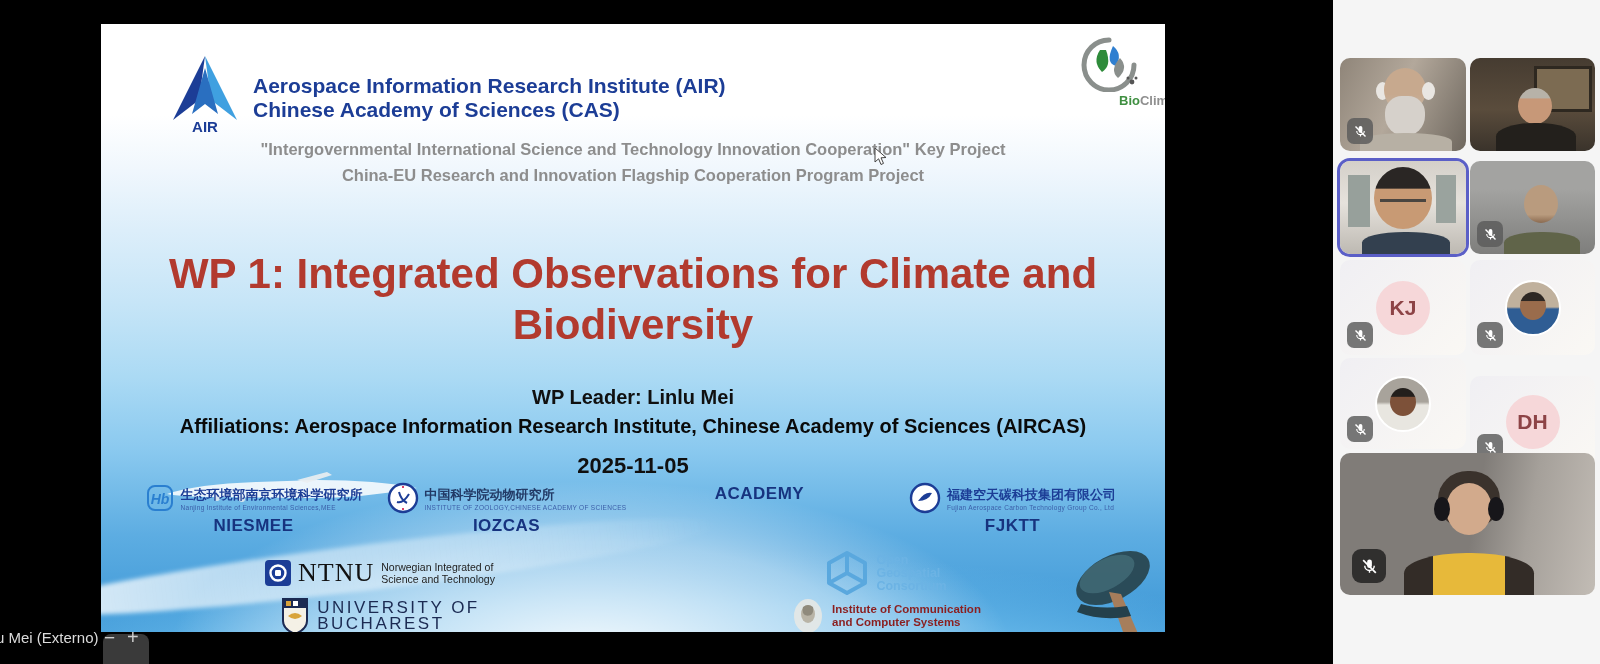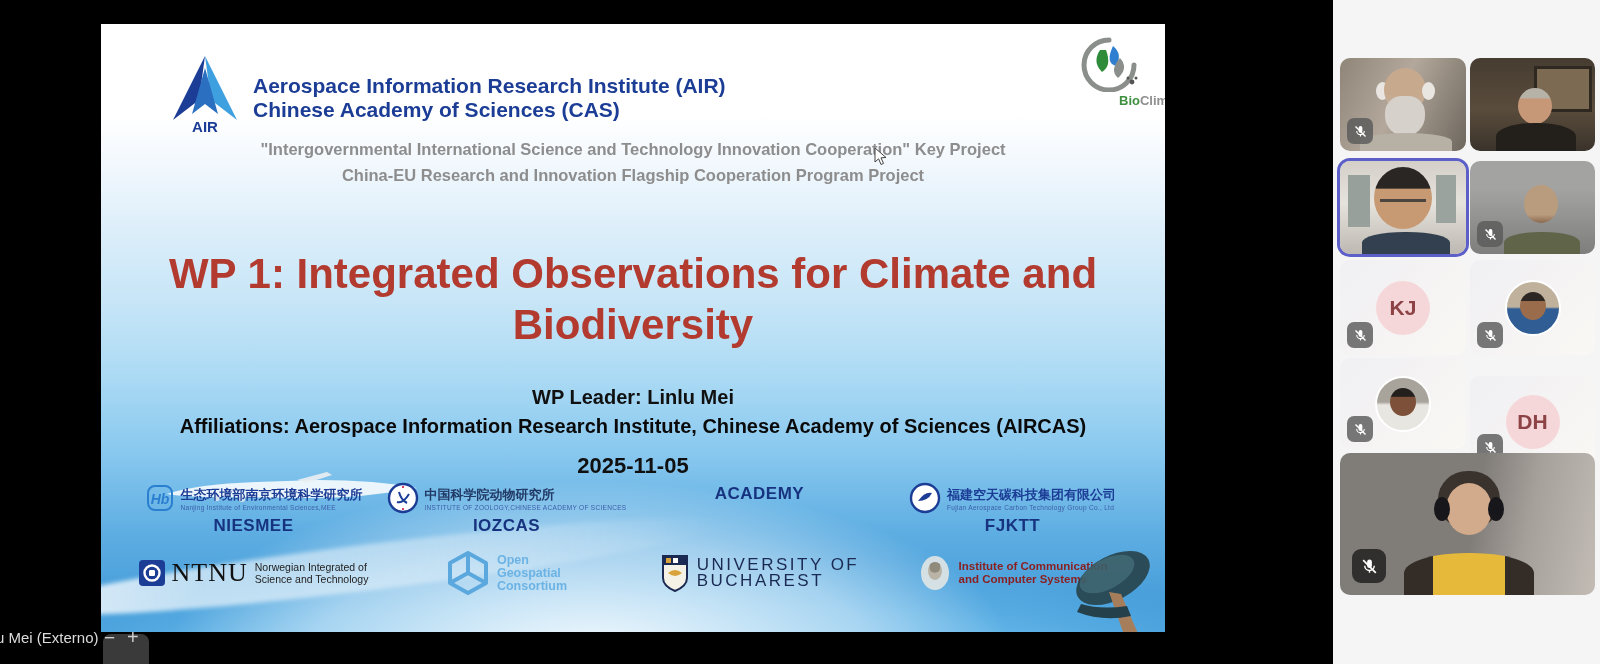--- a/index.html
+++ b/index.html
@@ -28,21 +28,21 @@
 
   #slide-title{position:absolute;left:0;top:224px;width:100%;text-align:center;color:#b23a2e;
     font-weight:bold;font-size:42px;line-height:51px;}
   #slide-title .inner{max-width:950px;margin:0 auto;}
   #leader-line{position:absolute;left:0;top:362px;width:100%;text-align:center;color:#101010;font-weight:bold;font-size:20px;}
   #affil-line{position:absolute;left:0;top:391px;width:100%;text-align:center;color:#0a0a0a;font-weight:bold;font-size:20px;}
   #date-line{position:absolute;left:0;top:429px;width:100%;text-align:center;color:#101010;font-weight:bold;font-size:22px;}
 
   
   #partners-row1{position:absolute;left:26px;top:458px;width:1012px;display:grid;grid-template-columns:repeat(4,1fr);}
-  #partners-row2{position:absolute;left:26px;top:526px;width:1012px;display:grid;grid-template-columns:repeat(4,1fr);align-items:center;}
+  #partners-row2{position:absolute;left:26px;top:526px;width:1012px;display:grid;grid-template-columns:repeat(2,1fr);align-items:center;}
   .partner{display:flex;flex-direction:column;align-items:center;}
   .p-top{display:flex;align-items:center;gap:6px;}
   .p-txt{display:flex;flex-direction:column;align-items:flex-start;}
   .p-cn{color:#1c3d96;font-weight:bold;font-size:13px;white-space:nowrap;}
   .p-cn.script{color:#223a66;}
   .p-en{color:#3b5ea8;font-size:6.5px;white-space:nowrap;letter-spacing:.3px;}
   .p-acr{color:#17337f;font-weight:bold;font-size:17px;margin-top:2px;letter-spacing:.5px;}
   .seal{flex:0 0 auto;}
   .row2-item{display:flex;align-items:center;gap:7px;justify-content:center;}
   .ntnu-word{font-family:"Liberation Serif",serif;font-size:26px;color:#111;letter-spacing:1px;}

